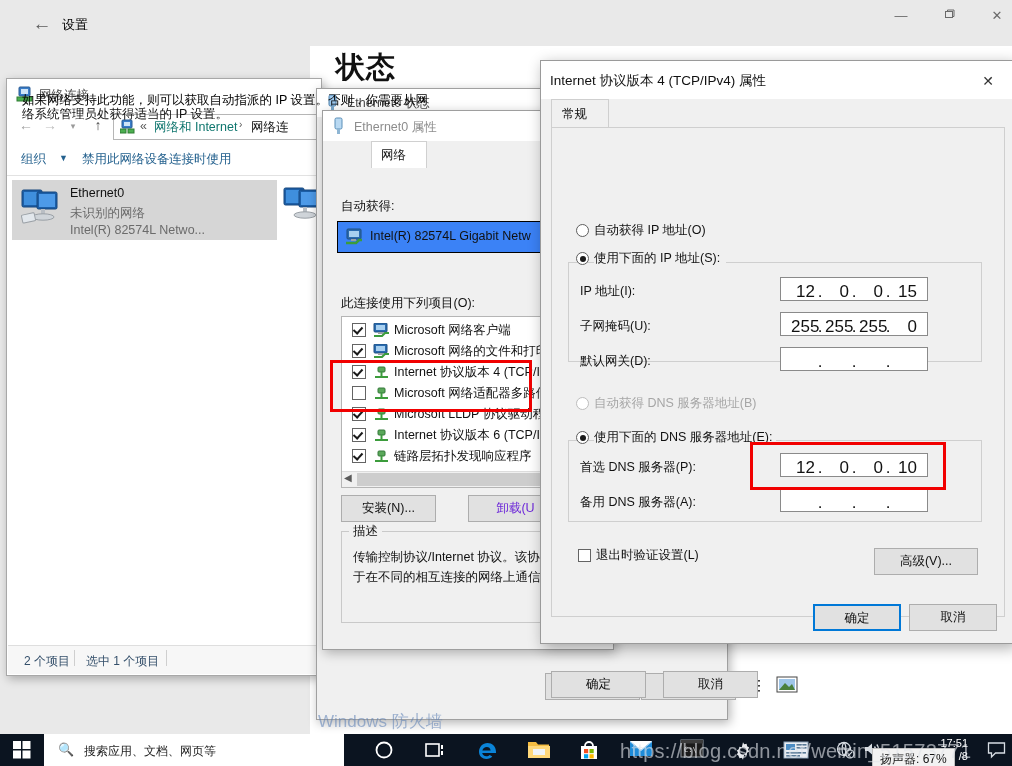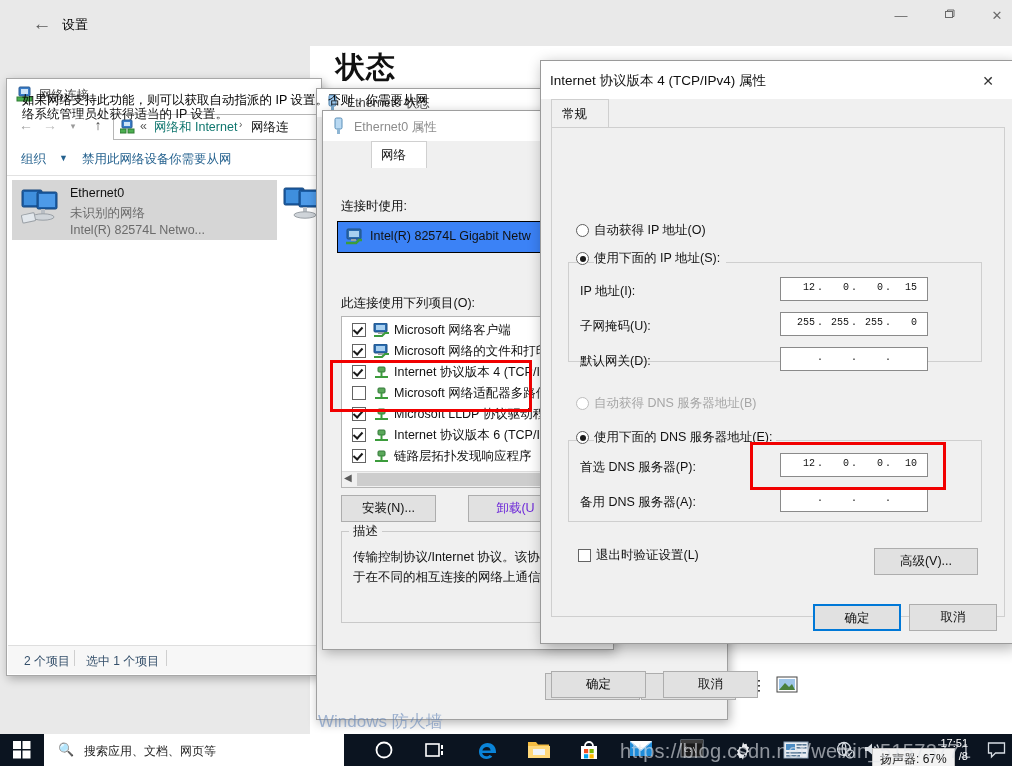--- a/index.html
+++ b/index.html
@@ -205,22 +205,22 @@
   #l-man-ip{left:594px;top:250px;}
   #ip-group{left:568px;top:262px;width:412px;height:98px;border:1px solid #cfcfcf;}
   #r-auto-dns{left:576px;top:397px;}
   #l-auto-dns{left:594px;top:395px;}
   #r-man-dns{left:576px;top:431px;}
   #l-man-dns{left:594px;top:429px;}
   #dns-group{left:568px;top:440px;width:412px;height:80px;border:1px solid #cfcfcf;}
   .fld-label{position:absolute;font-size:12.5px;color:#111;}
   .octbox{
     position:absolute;width:148px;height:24px;background:#fff;border:1px solid #8a8a8a;
-    box-sizing:border-box;font-family:Liberation Mono, monospace;
-    font-size:10px;color:#111;
+    box-sizing:border-box;font-family:Liberation Sans, sans-serif;
+    font-size:17px;color:#111;
   }
   .octbox .oct{position:absolute;top:4px;text-align:right;width:24px;}
   .octbox .dot{position:absolute;top:4px;width:6px;text-align:center;color:#111;}
   .o1{left:10px;}  .d1{left:36px;}
   .o2{left:44px;}  .d2{left:70px;}
   .o3{left:78px;}  .d3{left:104px;}
   .o4{left:112px;}
   #lbl-ip{left:580px;top:283px;}
   #box-ip{left:780px;top:277px;}
   #lbl-mask{left:580px;top:318px;}
@@ -341,21 +341,21 @@
     <span class="abs" id="addr-sep1">«</span>
     <span class="abs" id="addr-t1">网络和 Internet</span>
     <span class="abs" id="addr-sep2">›</span>
     <span class="abs" id="addr-t2">网络连</span>
   </div>
 
   <div class="abs" id="netconn-toolbar"></div>
   <div class="abs tbitem" id="tb-organize">组织</div>
   <div class="abs" id="tb-caret">▼</div>
   <div class="abs tbitem" id="tb-disable">禁用此网络设备</div>
-  <div class="abs tbitem" id="tb-diagnose">你需要从网</div>
+  <div class="abs tbitem" id="tb-diagnose">连接时使用</div>
 
   <div class="abs" id="netconn-list"></div>
   <div class="abs" id="conn-item">
     <div class="abs" style="left:8px;top:8px">
       <svg width="44" height="42" viewBox="0 0 44 42">
         <rect x="2" y="2" width="20" height="17" rx="1.5" fill="#1c5fa8" stroke="#16477d"></rect>
         <rect x="4" y="4" width="16" height="13" fill="#3f8fdd"></rect>
         <rect x="17" y="4" width="20" height="17" rx="1.5" fill="#1c5fa8" stroke="#16477d"></rect>
         <rect x="19" y="6" width="16" height="13" fill="#4d9ae8"></rect>
         <rect x="21" y="21" width="4" height="6" fill="#b9bec4"></rect>
@@ -411,21 +411,21 @@
   </div>
   <div class="abs" id="ethp-title">Ethernet0 属性</div>
 
   <div class="abs" id="ethp-tabstrip">
     <div class="abs" id="ethp-tab">
       <span>网络</span>
     </div>
   </div>
 
   <div class="abs" id="ethp-body"></div>
-  <div class="abs" id="ethp-lbl-using">连接时使用:</div>
+  <div class="abs" id="ethp-lbl-using">自动获得:</div>
   <div class="abs" id="ethp-adapter">
     <div class="abs" id="ethp-adapter-icon">
       <svg width="18" height="17" viewBox="0 0 18 17">
         <rect x="2" y="1" width="14" height="10" rx="1" fill="#2b6cb0" stroke="#1f4f80"></rect>
         <rect x="4" y="3" width="10" height="6" fill="#a8d0f0"></rect>
         <rect x="6" y="11" width="5" height="2" fill="#9aa0a6"></rect>
         <path d="M1 15 h10 l3 -3 h3" stroke="#3c9c3c" stroke-width="2.5" fill="none"></path>
       </svg>
     </div>
     <div class="abs" id="ethp-adapter-txt">Intel(R) 82574L Gigabit Netw</div>

